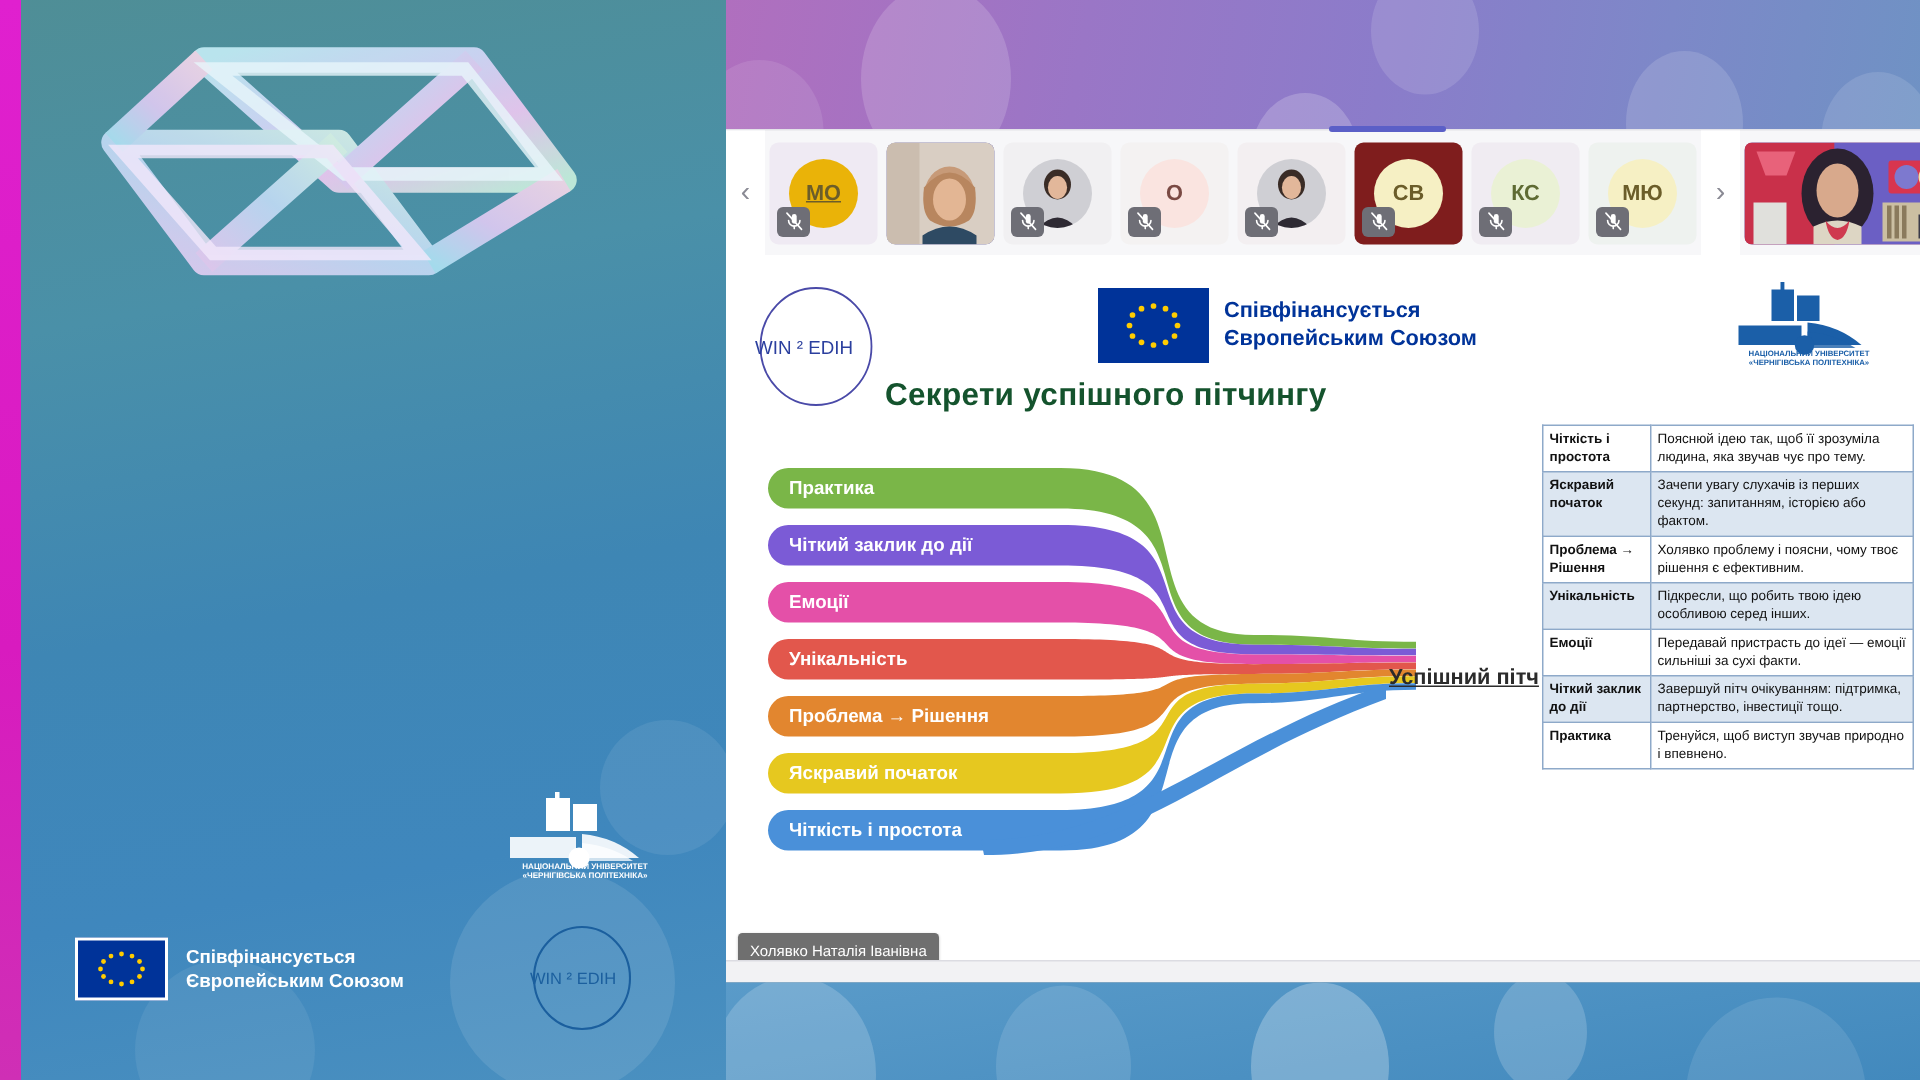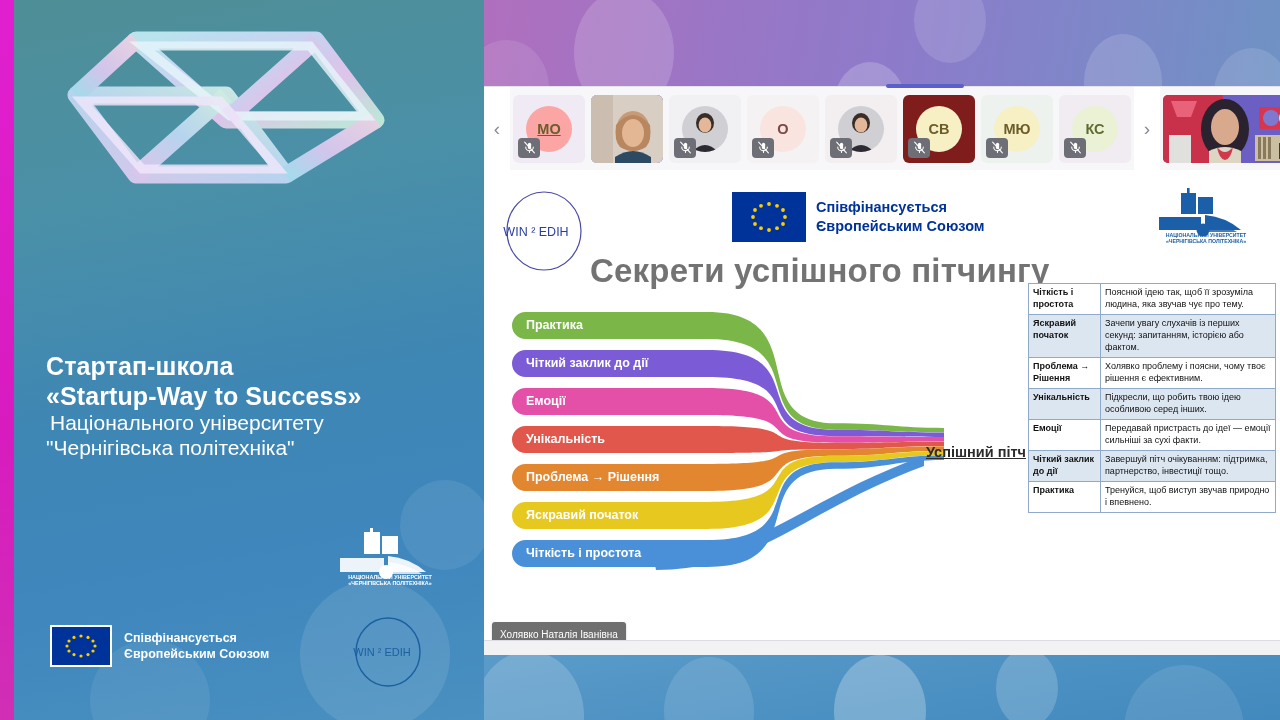--- a/index.html
+++ b/index.html
@@ -107,21 +107,21 @@
   .stage-inner { position:absolute; left:0; top:0; width:796px; height:470px; background:#fff; }
 
   .win-edih-slide { position:absolute; left:14px; top:18px; }
   .eu-slide { position:absolute; left:248px; top:22px; display:flex; align-items:center; gap:10px; }
   .eu-flag-slide { width:74px; height:50px; background:#003399; position:relative; }
   .eu-text-slide { color:#003399; font-size:14.5px; font-weight:bold; line-height:1.3; }
   .uni-logo-slide { position:absolute; left:665px; top:18px; }
 
   .slide-title {
     position:absolute; left:106px; top:82px;
-    color:#737373; font-size:33px; font-weight:bold; letter-spacing:.2px;
+    color:#14532d; font-size:21px; font-weight:bold; letter-spacing:.2px;
   }
 
   .flow-area { position:absolute; left:20px; top:128px; width:560px; height:310px; }
   .flow-label {
     position:absolute; left:22px; color:#ffffff; font-weight:bold;
     font-size:12.5px; white-space:nowrap;
   }
   .pitch-label {
     position:absolute; left:926px; top:444px;
     color:#2b2b2b; font-size:14.5px; font-weight:bold; white-space:nowrap;
@@ -188,26 +188,20 @@
         <path d="M300 40 L210 120" stroke="url(#ir1)"></path>
         <path d="M210 95 L120 175" stroke="url(#ir3)"></path>
       </g>
       <g stroke-width="9" fill="none" opacity=".8">
         <path d="M126 46 L294 46 L350 116 L214 116 Z" stroke="#e8f6fb"></path>
         <path d="M66 101 L204 101 L262 169 L126 169 Z" stroke="#f2e8fb"></path>
       </g>
     </svg>
   </div>
 
-  <div class="poster-title">
-    <div class="pt-l1">Стартап-школа</div>
-    <div class="pt-l2">«Startup-Way to Success»</div>
-    <div class="pt-l3">Національного університету</div>
-    <div class="pt-l4">"Чернігівська політехніка"</div>
-  </div>
 
   <div class="poster-uni-logo">
     <svg width="120" height="58" viewBox="0 0 120 58">
       <g fill="#ffffff">
         <rect x="34" y="4" width="16" height="22"></rect>
         <rect x="52" y="8" width="16" height="18"></rect>
         <path d="M10 30 h44 v14 H10 z" opacity=".9"></path>
         <path d="M58 28 q22 2 38 16 H58 z" opacity=".9"></path>
         <path d="M58 34 q20 2 34 12 H58 z" opacity=".75"></path>
         <circle cx="56" cy="44" r="7"></circle>
@@ -260,21 +254,21 @@
     <div class="bokeh" style="left:350px;top:62px;width:72px;height:85px;background:rgba(255,255,255,.20);"></div>
     <div class="bokeh" style="left:600px;top:34px;width:78px;height:96px;background:rgba(255,255,255,.14);"></div>
     <div class="bokeh" style="left:730px;top:48px;width:76px;height:92px;background:rgba(255,255,255,.12);"></div>
   </div>
 
   <div class="filmstrip">
     <div class="tab-indicator"></div>
     <div class="strip-nav">‹</div>
     <div id="tiles" style="display:flex;align-items:center;">
         <div class="tile" style="background: rgb(239, 234, 243);">
-          <div class="avatar" style="background: #fca5a5; color: rgb(107, 93, 42); text-decoration: underline;">МО</div>
+          <div class="avatar" style="background: #eab308; color: rgb(107, 93, 42); text-decoration: underline;">МО</div>
           <div class="mic-off">
             <svg width="13" height="13" viewBox="0 0 24 24" fill="none" stroke="#fff" stroke-width="2" stroke-linecap="round">
               <path d="M12 3a3 3 0 0 1 3 3v6a3 3 0 0 1-3 3 3 3 0 0 1-3-3V6a3 3 0 0 1 3-3z" fill="#fff" stroke="none"></path>
               <path d="M5 11a7 7 0 0 0 14 0"></path>
               <path d="M12 18v3"></path>
               <path d="M3 2 L21 22" stroke="#fff"></path>
             </svg>
           </div>
         </div>
         <div class="tile active" style="background: rgb(214, 201, 189);">
@@ -334,33 +328,33 @@
           <div class="avatar" style="background: rgb(246, 240, 196); color: rgb(107, 93, 42);">СВ</div>
           <div class="mic-off">
             <svg width="13" height="13" viewBox="0 0 24 24" fill="none" stroke="#fff" stroke-width="2" stroke-linecap="round">
               <path d="M12 3a3 3 0 0 1 3 3v6a3 3 0 0 1-3 3 3 3 0 0 1-3-3V6a3 3 0 0 1 3-3z" fill="#fff" stroke="none"></path>
               <path d="M5 11a7 7 0 0 0 14 0"></path>
               <path d="M12 18v3"></path>
               <path d="M3 2 L21 22" stroke="#fff"></path>
             </svg>
           </div>
         </div>
+        <div class="tile" style="background: rgb(240, 236, 242);">
+          <div class="avatar" style="background: rgb(234, 241, 213); color: rgb(95, 107, 51);">КС</div>
+          <div class="mic-off">
+            <svg width="13" height="13" viewBox="0 0 24 24" fill="none" stroke="#fff" stroke-width="2" stroke-linecap="round">
+              <path d="M12 3a3 3 0 0 1 3 3v6a3 3 0 0 1-3 3 3 3 0 0 1-3-3V6a3 3 0 0 1 3-3z" fill="#fff" stroke="none"></path>
+              <path d="M5 11a7 7 0 0 0 14 0"></path>
+              <path d="M12 18v3"></path>
+              <path d="M3 2 L21 22" stroke="#fff"></path>
+            </svg>
+          </div>
+        </div>
         <div class="tile" style="background: rgb(238, 242, 239);">
           <div class="avatar" style="background: rgb(246, 240, 196); color: rgb(107, 93, 42);">МЮ</div>
-          <div class="mic-off">
-            <svg width="13" height="13" viewBox="0 0 24 24" fill="none" stroke="#fff" stroke-width="2" stroke-linecap="round">
-              <path d="M12 3a3 3 0 0 1 3 3v6a3 3 0 0 1-3 3 3 3 0 0 1-3-3V6a3 3 0 0 1 3-3z" fill="#fff" stroke="none"></path>
-              <path d="M5 11a7 7 0 0 0 14 0"></path>
-              <path d="M12 18v3"></path>
-              <path d="M3 2 L21 22" stroke="#fff"></path>
-            </svg>
-          </div>
-        </div>
-        <div class="tile" style="background: rgb(240, 236, 242);">
-          <div class="avatar" style="background: rgb(234, 241, 213); color: rgb(95, 107, 51);">КС</div>
           <div class="mic-off">
             <svg width="13" height="13" viewBox="0 0 24 24" fill="none" stroke="#fff" stroke-width="2" stroke-linecap="round">
               <path d="M12 3a3 3 0 0 1 3 3v6a3 3 0 0 1-3 3 3 3 0 0 1-3-3V6a3 3 0 0 1 3-3z" fill="#fff" stroke="none"></path>
               <path d="M5 11a7 7 0 0 0 14 0"></path>
               <path d="M12 18v3"></path>
               <path d="M3 2 L21 22" stroke="#fff"></path>
             </svg>
           </div>
         </div>
       </div>

